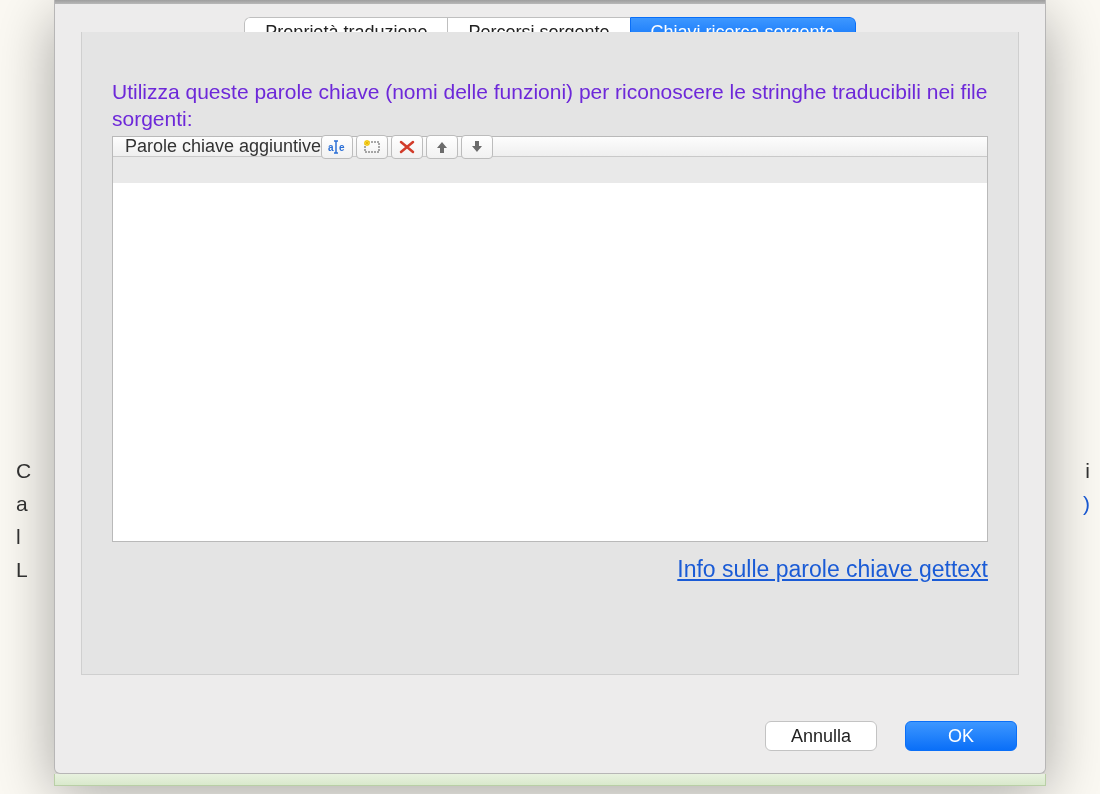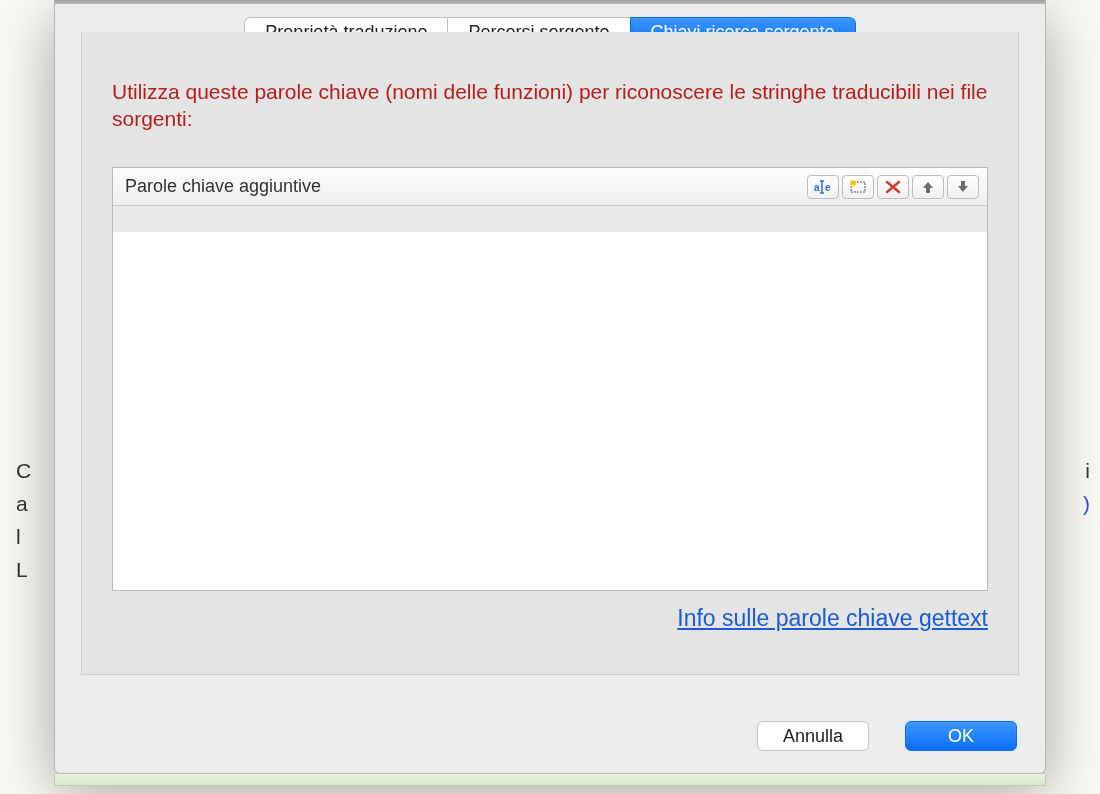--- a/index.html
+++ b/index.html
@@ -77,33 +77,33 @@
     left: 26px; right: 26px; top: 32px; bottom: 98px;
     background: #e4e4e4;
     border: 1px solid #cfcfcf;
     border-top: none;
     padding: 46px 30px 22px 30px;
   }
 
   .instruction {
     font-size: 21px;
     line-height: 27px;
-    color: #b91c1c;
-    margin-bottom: 35px;
+    color: #6d28d9;
+    margin-bottom: 4px;
   }
 
   .listbox {
     border: 1px solid #b9b9b9;
     background: #fff;
   }
   .listheader {
     display: flex;
     align-items: center;
-    justify-content: space-between;
-    height: 38px;
+    justify-content: flex-start;
+    height: 20px;
     background: linear-gradient(#fdfdfd,#efefef);
     border-bottom: 1px solid #c9c9c9;
     padding: 0 8px 0 12px;
     font-size: 18px;
     color: #333;
   }
   .toolbtns { display: flex; gap: 3px; }
   .tbtn {
     width: 32px; height: 24px;
     border: 1px solid #bcbcbc;
@@ -131,21 +131,21 @@
     font-size: 23px;
     color: #1a5bd6;
     text-decoration: underline;
   }
 
   .buttonbar {
     position: absolute;
     right: 28px;
     bottom: 22px;
     display: flex;
-    gap: 36px;
+    gap: 28px;
   }
   .button {
     width: 112px;
     height: 30px;
     border-radius: 6px;
     font-size: 18px;
     display: flex;
     align-items: center;
     justify-content: center;
     cursor: default;

